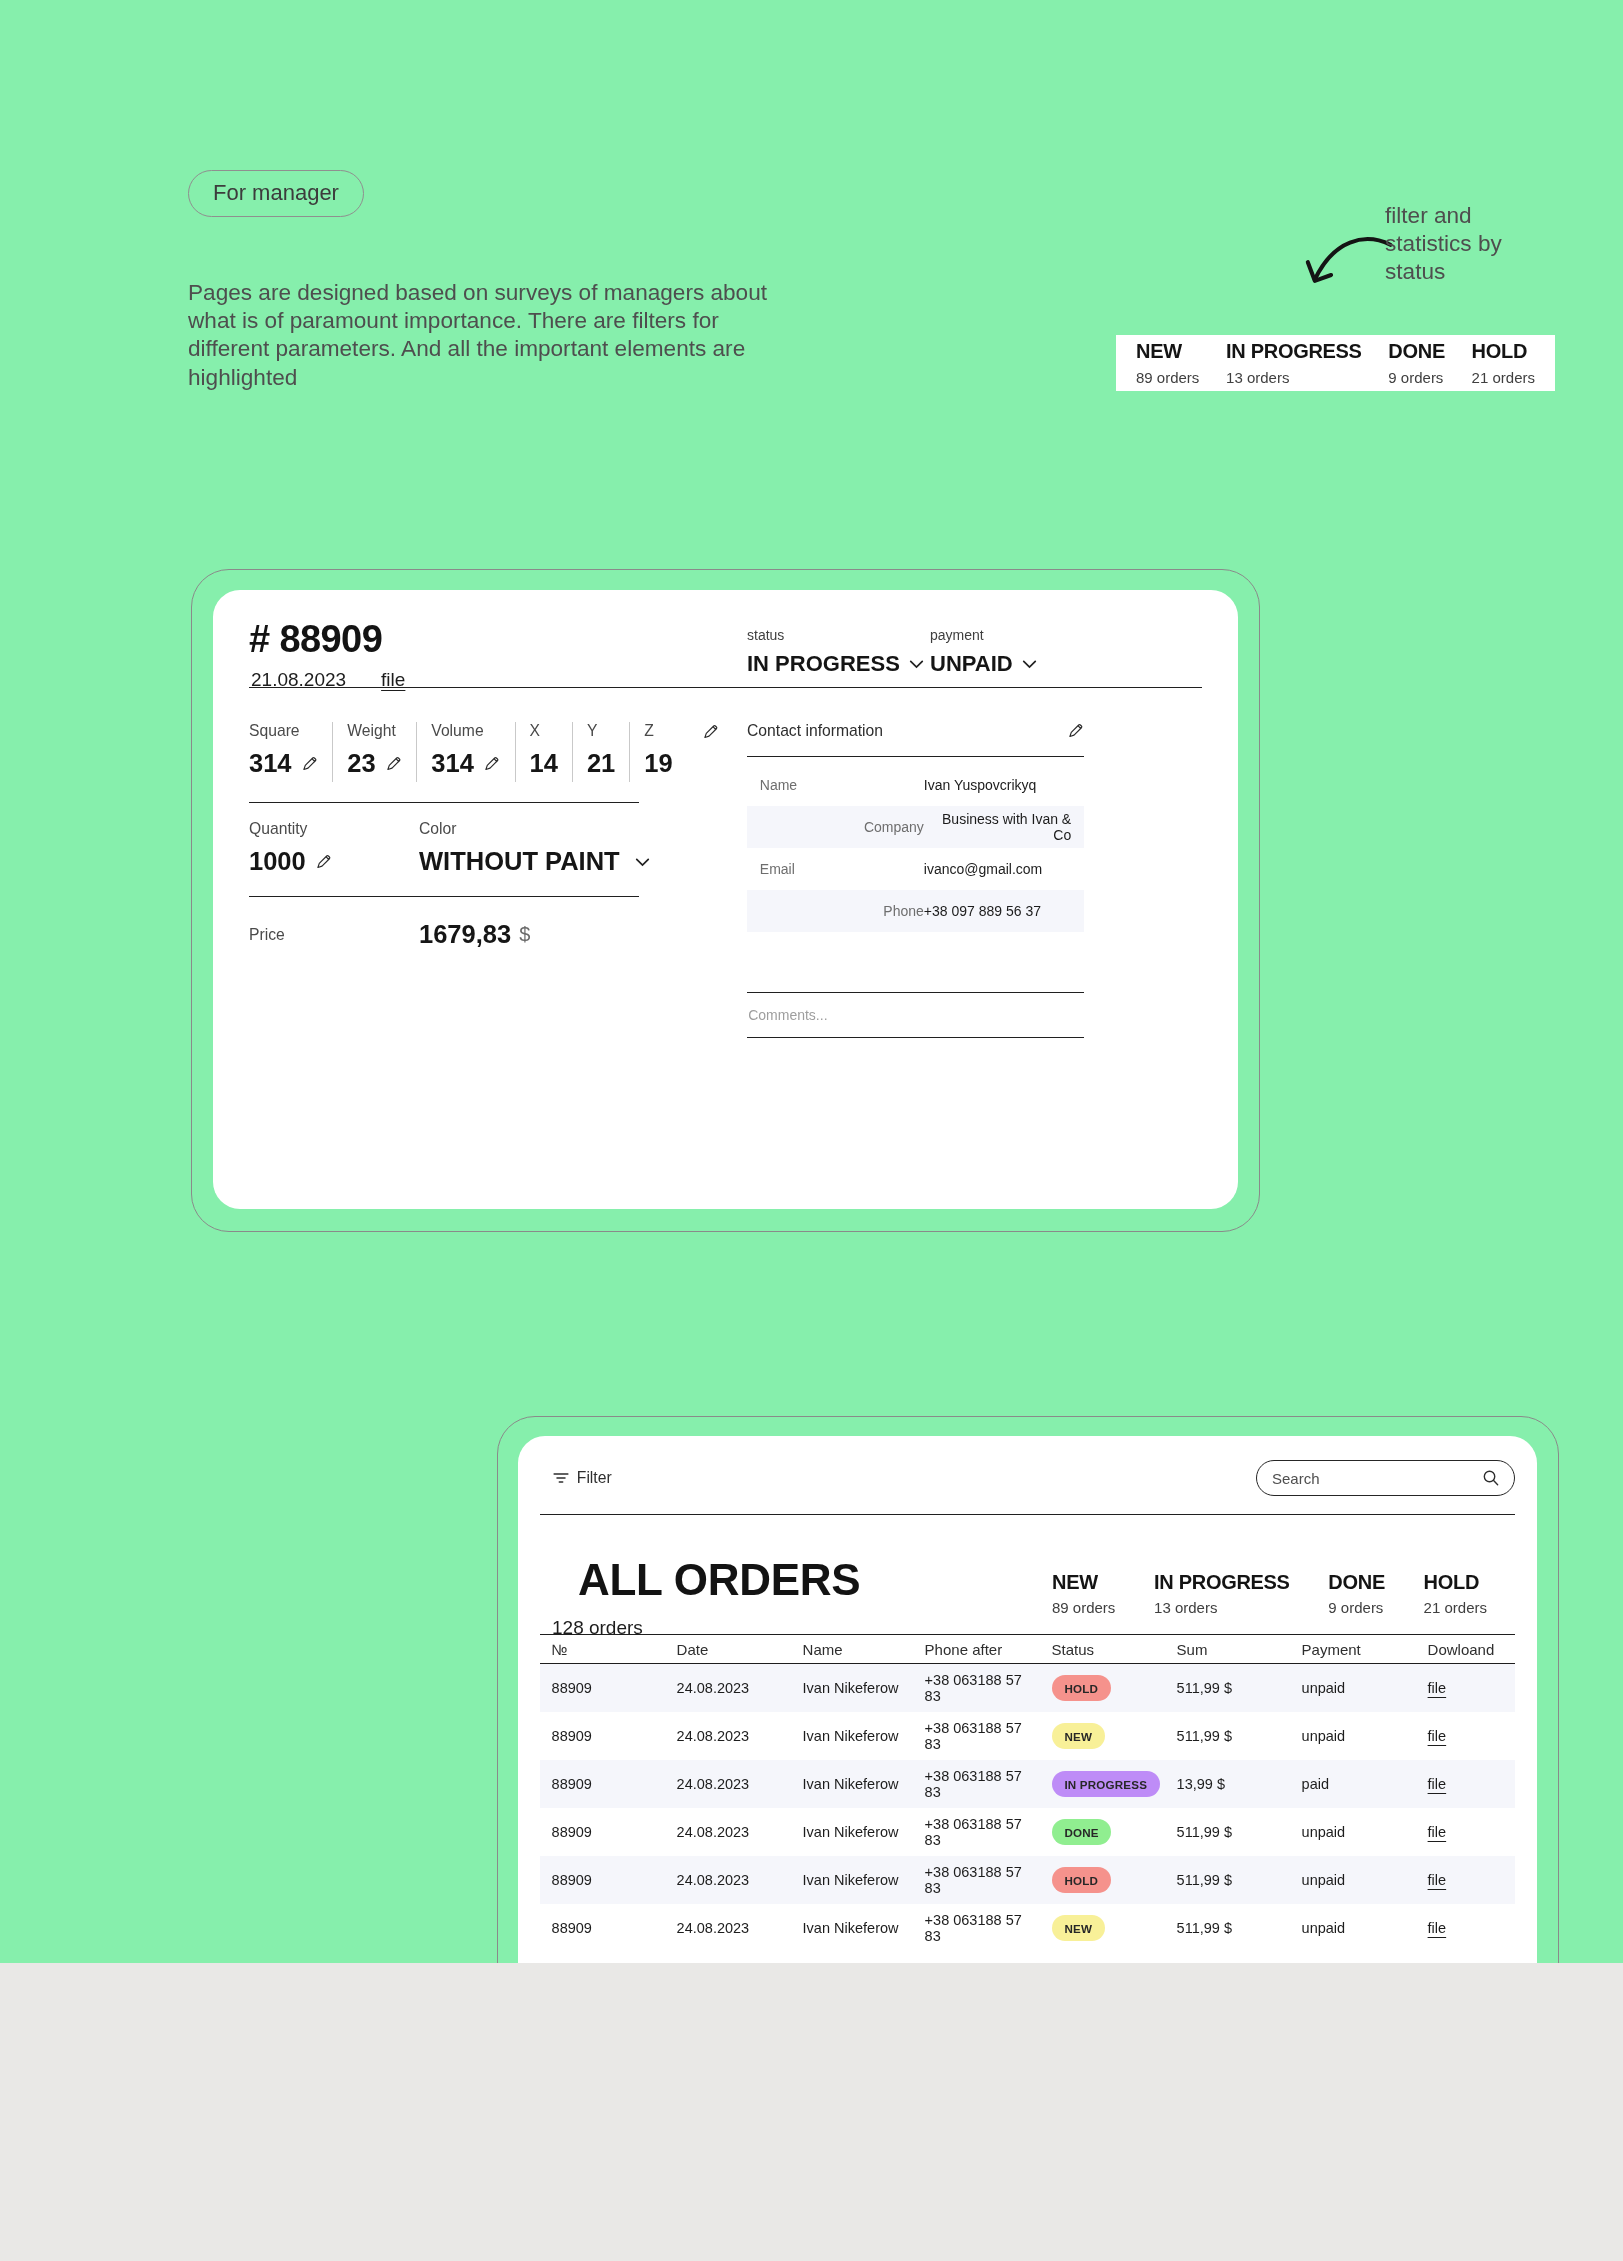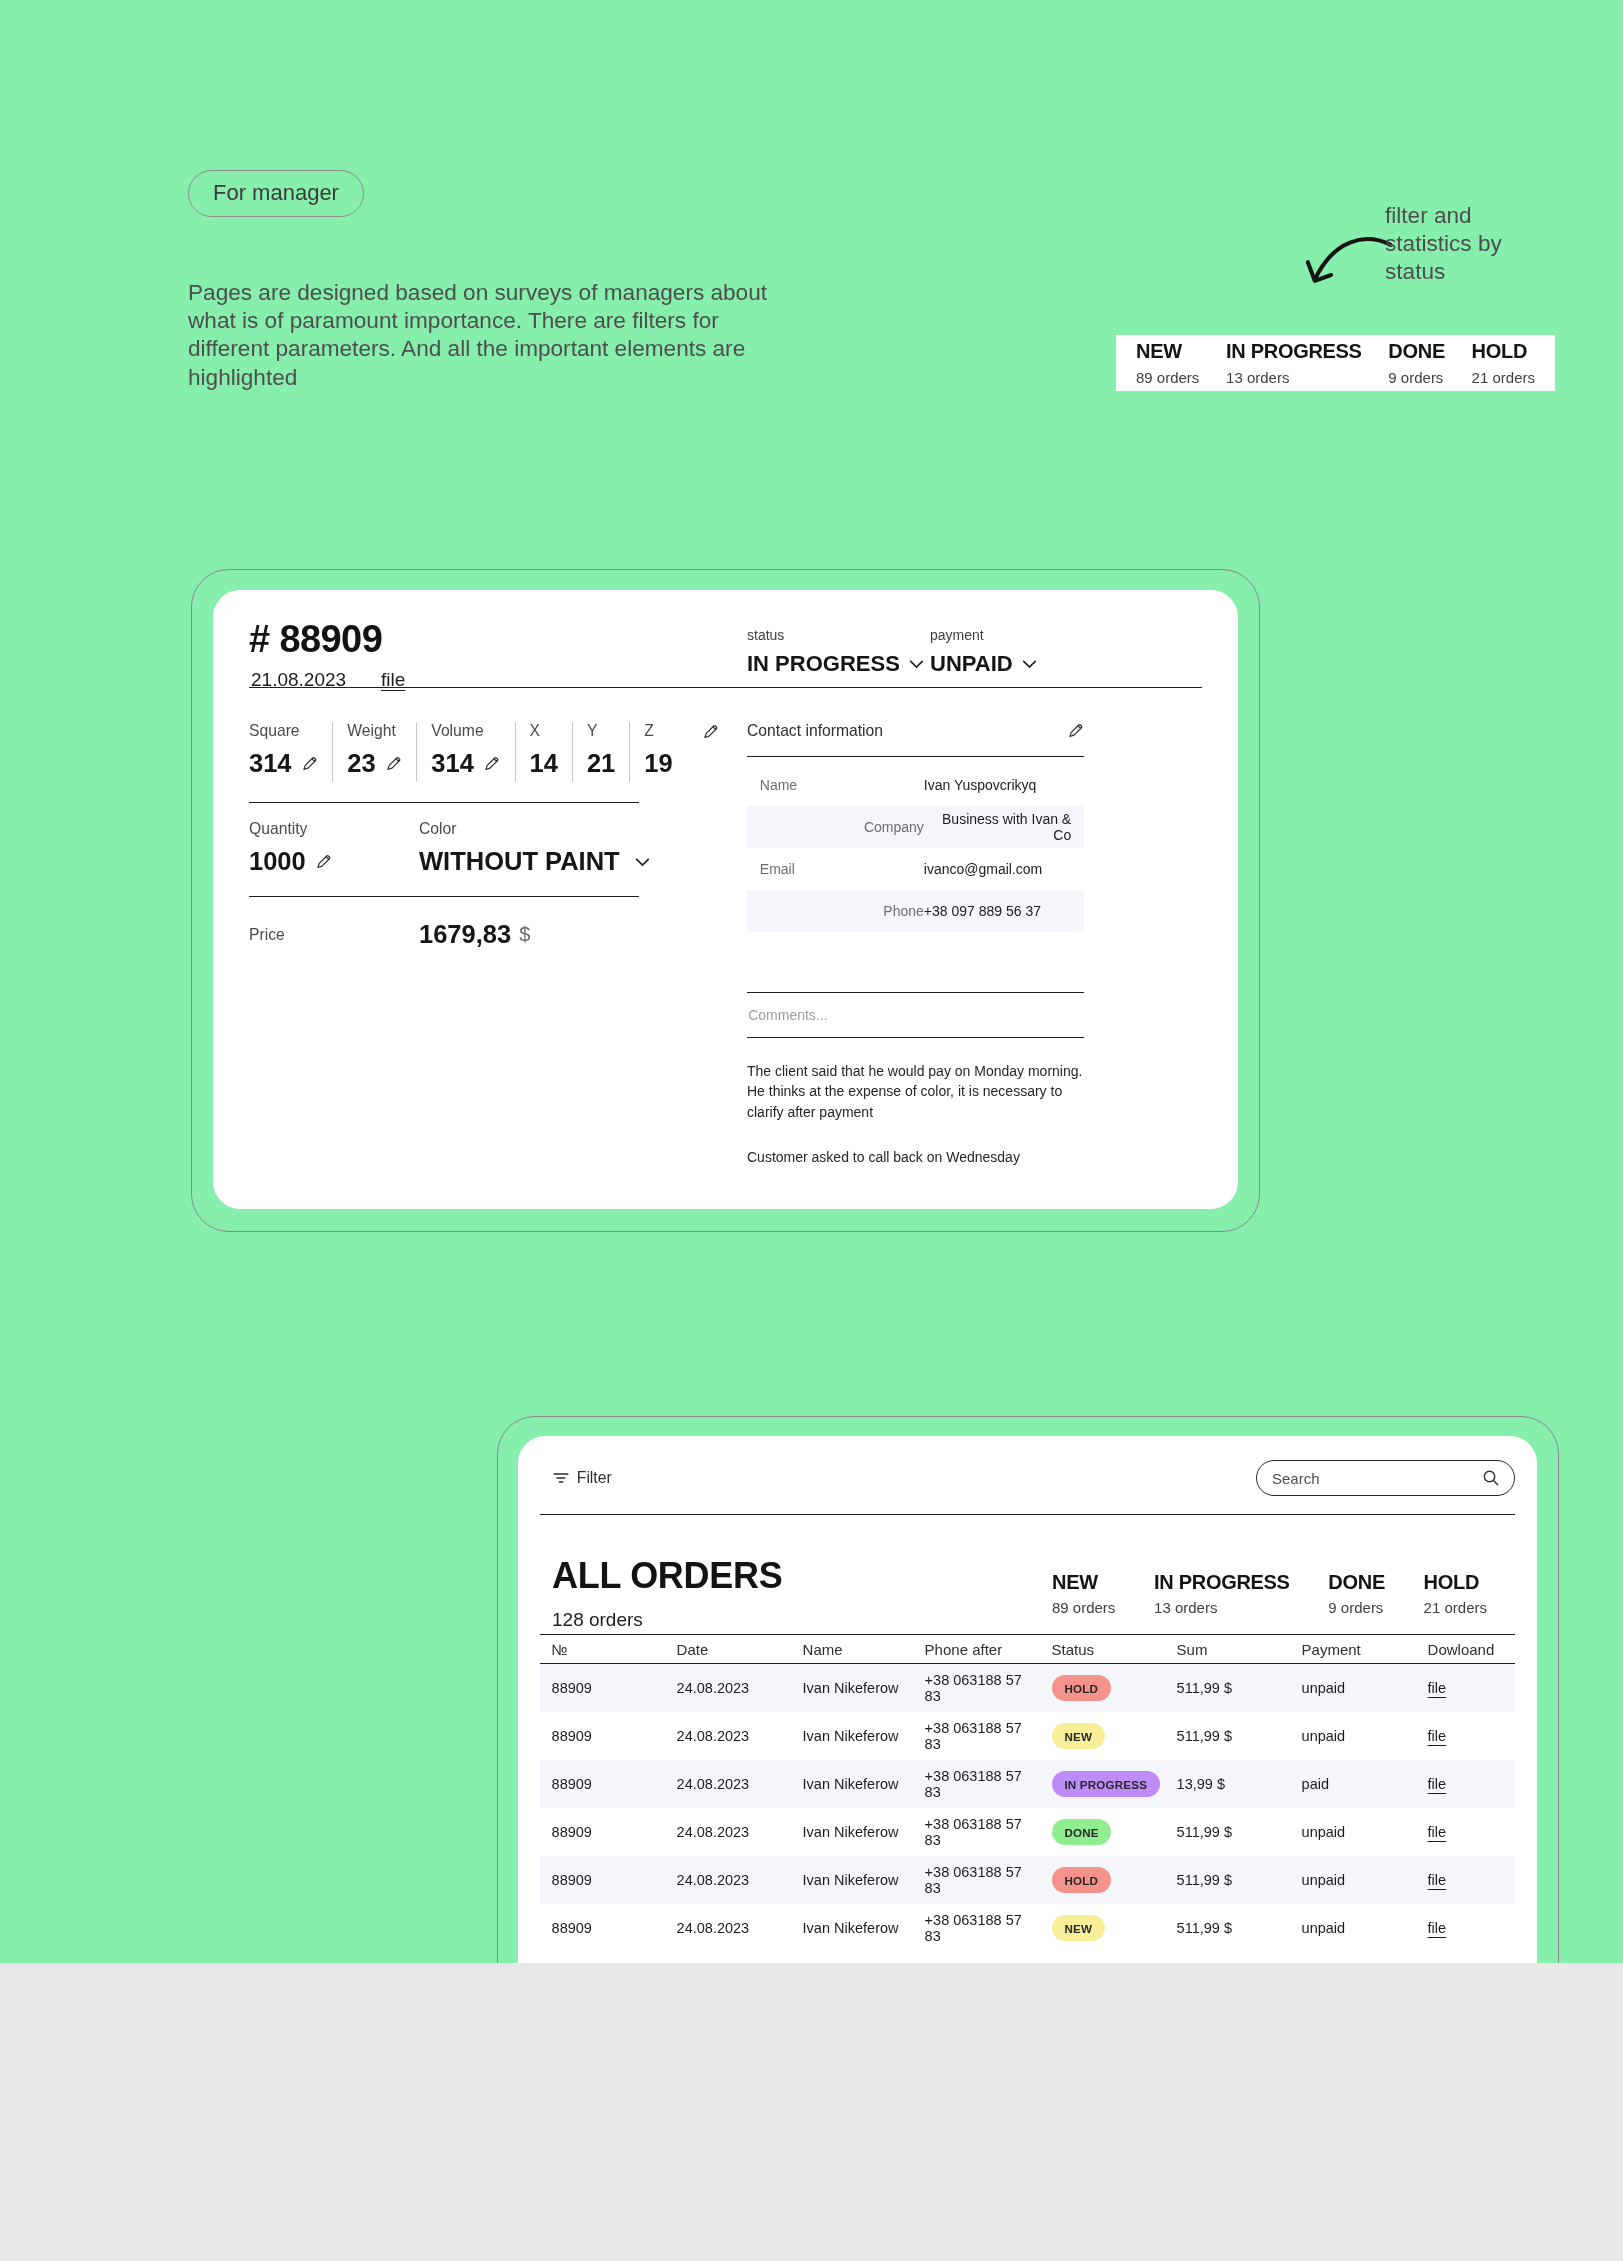--- a/index.html
+++ b/index.html
@@ -72,21 +72,21 @@
   .comment-p{ font-size:14px; color:#262626; line-height:1.45; margin-bottom:25.5px; width:336px;}
 
   
   .oc-inner{ position:relative; width:100%; height:100%;}
   .filter-row{ position:absolute; left:22px; right:22px; top:24px; display:flex; justify-content:space-between; align-items:center;}
   .filter-btn{ margin-left:12.8px; display:flex; align-items:center; gap:8px; font-size:15.7px; color:#2e2e2e; cursor:pointer;}
   .search{ width:259px; height:36px; border:1.2px solid #262626; border-radius:18.6px; display:flex; align-items:center; padding:4px 15px;}
   .search-ph{ flex:1; font-size:15px; color:#4f4f4f;}
   .oc-div1{ position:absolute; left:22px; right:22px; top:78px;}
   .oc-title-block{ position:absolute; left:34px; top:119px;}
-  .oc-title{ font-size:36px; font-weight:800; letter-spacing:-0.3px; color:#131313;}
+  .oc-title{ font-size:44px; font-weight:800; letter-spacing:-0.3px; color:#131313;margin-left:26px;}
   .oc-subtitle{ margin-top:11.6px; font-size:19px; color:#1d1d1d;}
   .oc-stats{ position:absolute; left:534px; top:135px; width:435px; display:flex; justify-content:space-between;}
 
   .table{ position:absolute; left:22px; right:22px; top:198px;}
   .trow{ display:grid; grid-template-columns:125px 126px 122px 127px 125px 125px 126px 1fr; align-items:center;}
   .thead{ height:30px; border-top:1.2px solid #1e1e1e; border-bottom:1.2px solid #1e1e1e;}
   .thead .tcell{ font-size:15px; color:#2e2e2e;}
   .tcell{ padding-left:11.6px; font-size:14.5px; color:#1d1d1d;}
   .tbody .trow{ height:48px; cursor:pointer;}
   .tbody .trow.tint{ background:#F5F6FB;}
@@ -289,24 +289,20 @@
             <span class="contact-value">ivanco@gmail.com</span>
           </div>
           <div class="contact-row tint">
             <span class="contact-label">Phone</span>
             <span class="contact-value">+38 097 889 56 37</span>
           </div>
         </div>
       <div class="hdiv comments-div"></div>
       <div class="comments-input">Comments...</div>
       <div class="hdiv"></div>
-      <div class="comments-texts" id="comments-list">
-          <div class="comment-p">The client said that he would pay on Monday morning. He thinks at the expense of color, it is necessary to clarify after payment</div>
-          <div class="comment-p">Customer asked to call back on Wednesday</div>
-        </div>
     </div>
   </div>
 
   <div class="frame orders"></div>
   <div class="card orders">
     <div class="oc-inner">
       <div class="filter-row">
         <div class="filter-btn">
           <span>
             <svg width="16" height="14" viewBox="0 0 28 24" stroke="#2e2e2e" stroke-width="2.6" stroke-linecap="round">

